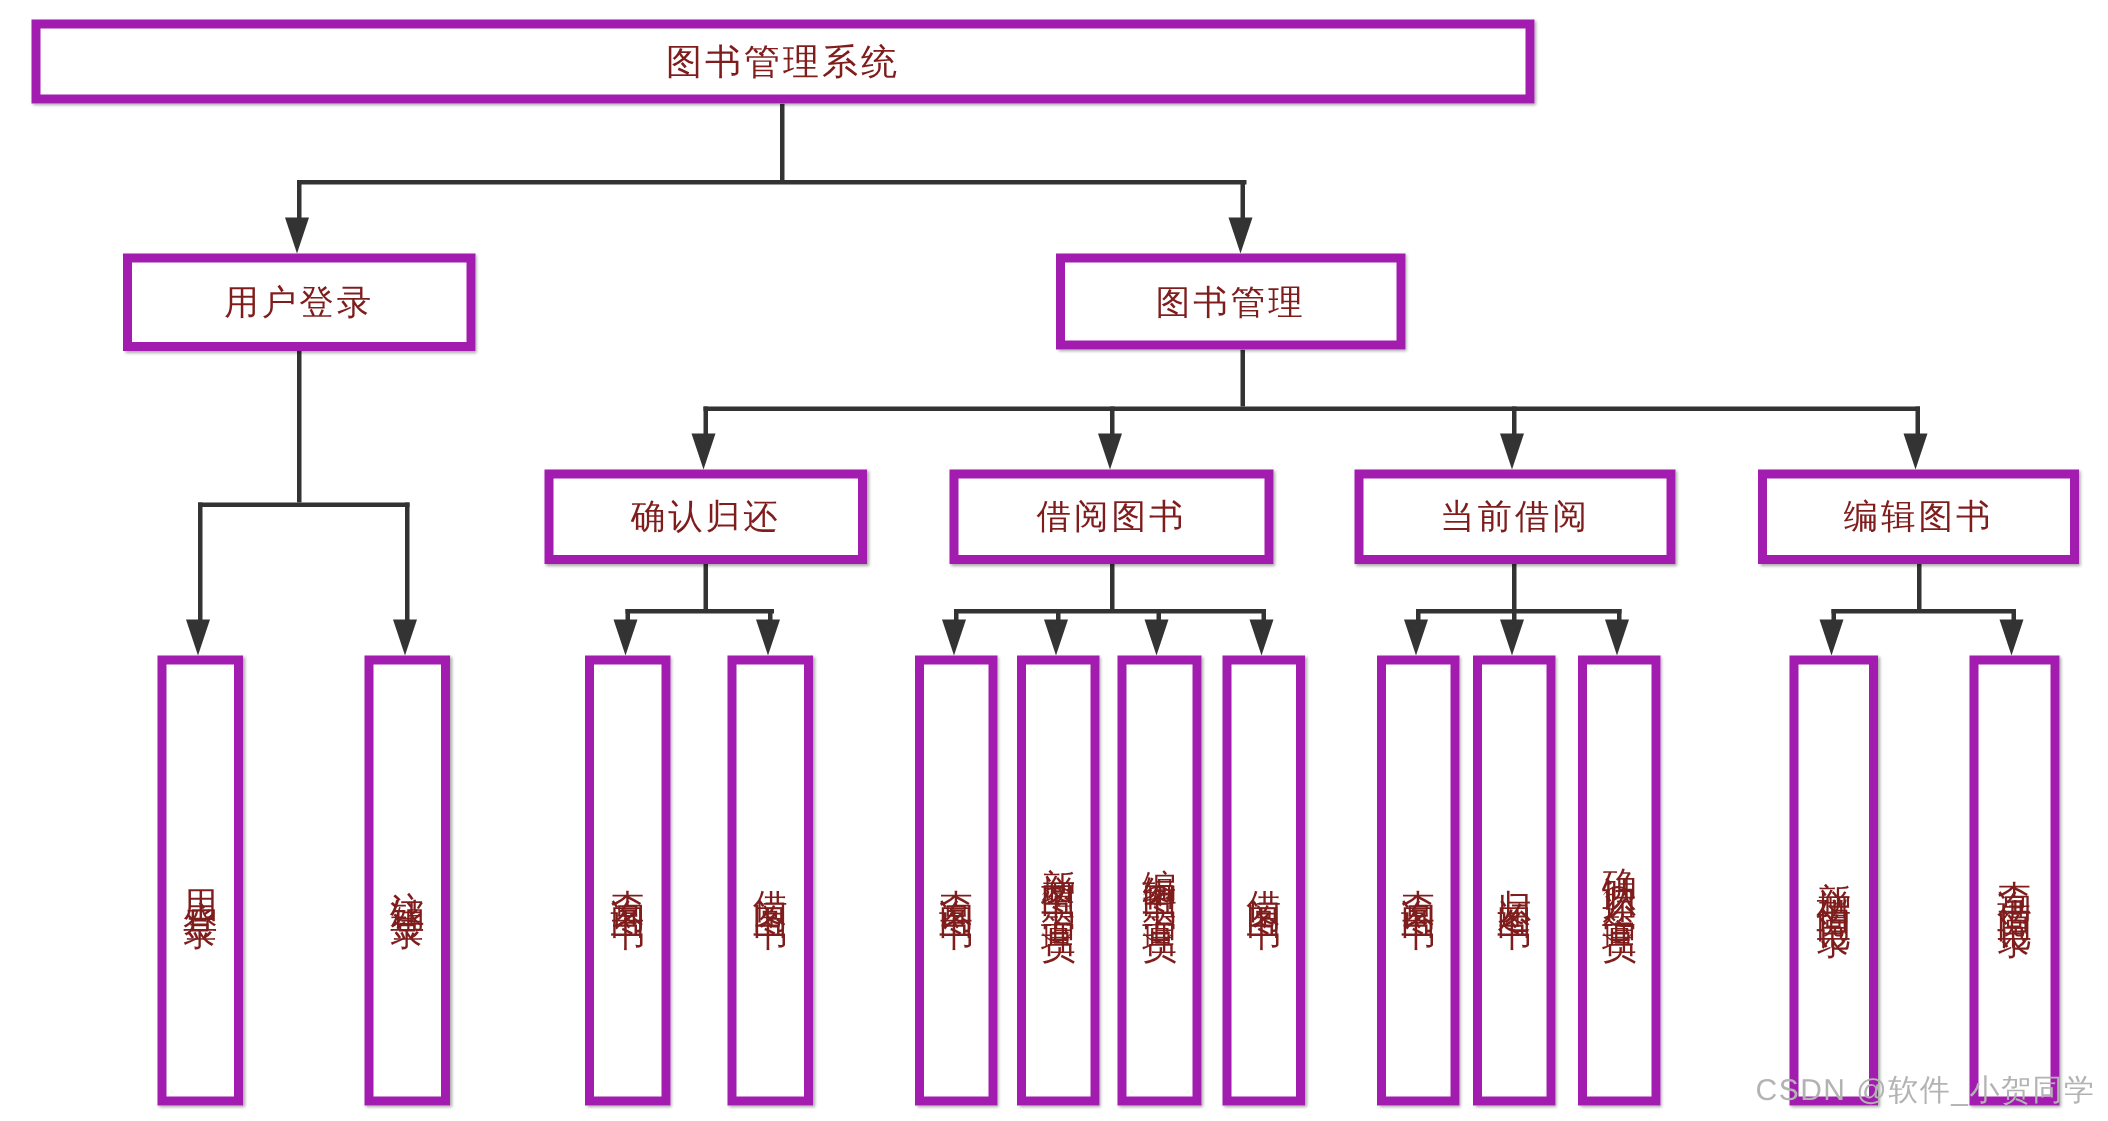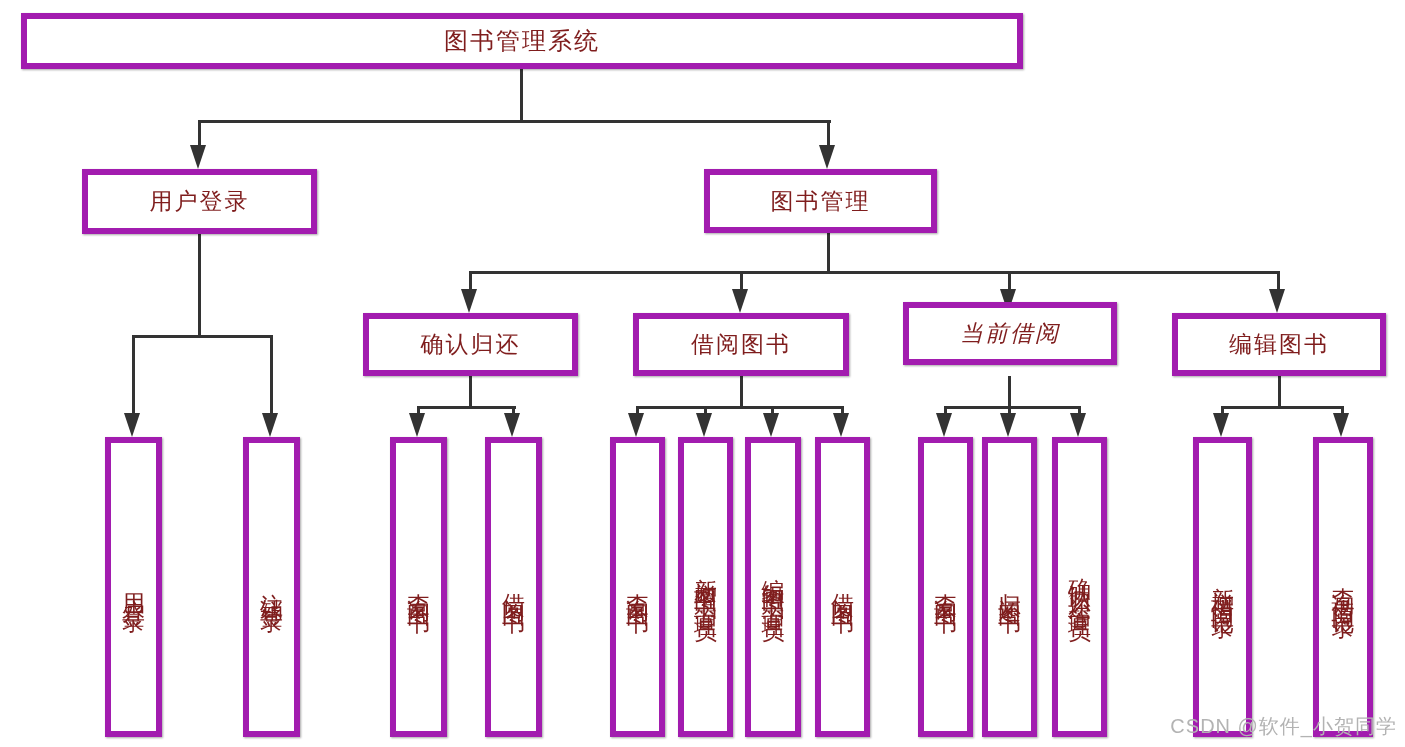--- a/index.html
+++ b/index.html
@@ -90,21 +90,21 @@
   <div class="arw" style="left:461px; top:289px;"></div>
   <div class="vline" style="left:740px; top:271px; height:22px;"></div>
   <div class="arw" style="left:732px; top:289px;"></div>
   <div class="vline" style="left:1008px; top:271px; height:22px;"></div>
   <div class="arw" style="left:1000px; top:289px;"></div>
   <div class="vline" style="left:1277px; top:271px; height:22px;"></div>
   <div class="arw" style="left:1269px; top:289px;"></div>
 
   <div class="node" style="left:363px; top:313px; width:215px; height:63px;">确认归还</div>
   <div class="node" style="left:633px; top:313px; width:216px; height:63px;">借阅图书</div>
-  <div class="node" style="left:903px; top:302px; width:214px; height:63px;font-style:italic;">当前借阅</div>
+  <div class="node" style="left:903px; top:313px; width:214px; height:63px;">当前借阅</div>
   <div class="node" style="left:1172px; top:313px; width:214px; height:63px;">编辑图书</div>
 
   <div class="vline" style="left:469px; top:376px; height:30px;"></div>
   <div class="hline" style="left:417px; top:406px; width:99px;"></div>
   <div class="vline" style="left:417px; top:406px; height:12px;"></div>
   <div class="arw" style="left:409px; top:413px;"></div>
   <div class="vline" style="left:512px; top:406px; height:12px;"></div>
   <div class="arw" style="left:504px; top:413px;"></div>
 
   <div class="vline" style="left:740px; top:376px; height:30px;"></div>

